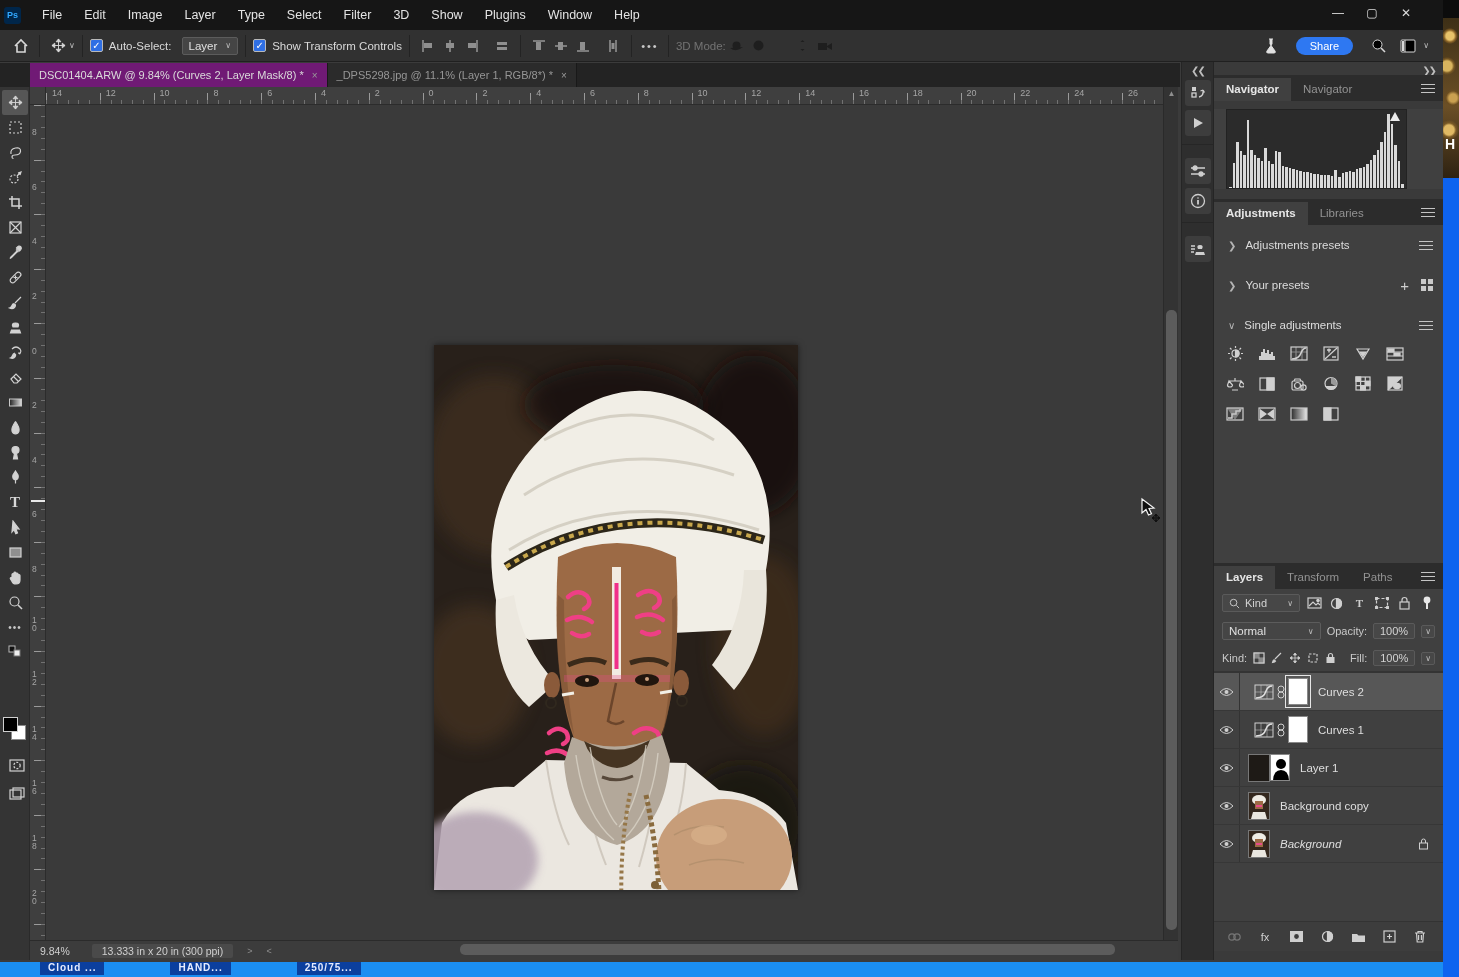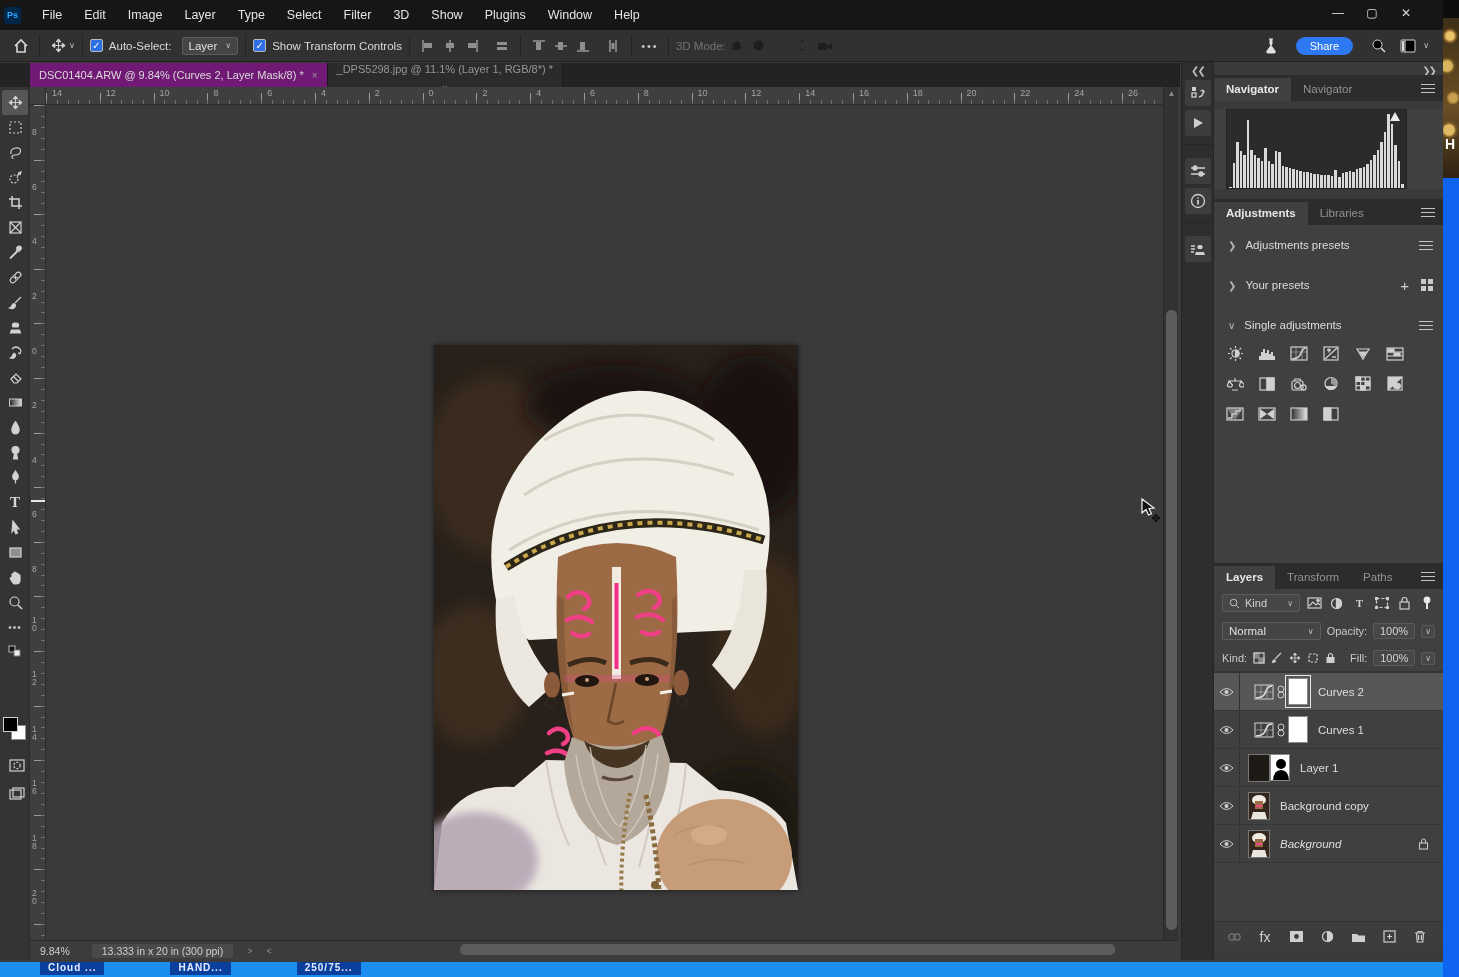--- a/index.html
+++ b/index.html
@@ -21,21 +21,21 @@
   .opt-label { font-size:11.5px; color:#d9d9d9; }
   .dd { background:#454545; border:1px solid #5c5c5c; border-radius:2px; font-size:11.5px; color:#e0e0e0; padding:2px 6px; display:flex; align-items:center; gap:8px; }
   .chev { font-size:8px; color:#bbb; }
   .ob-icon { width:22px; height:22px; display:flex; align-items:center; justify-content:center; }
   .dim { opacity:.38; }
   #share-btn { background:#2e78f2; color:#fff; border-radius:11px; font-size:11px; padding:3px 14px; }
   
   #tabbar { position:absolute; left:0; top:63px; width:1180px; height:24px; background:#232323; display:flex; align-items:flex-end; }
   .doc-tab { height:24px; display:flex; align-items:center; padding:0 9px; font-size:11px; gap:8px; border-right:1px solid #191919; }
   .doc-tab.active { background:#701a75; color:#dadada; }
-  .doc-tab.inactive { background:#2b2b2b; color:#969696;flex-direction:column; }
+  .doc-tab.inactive { background:#2b2b2b; color:#969696; }
   .tab-close { color:#9a9a9a; font-size:10px; }
   
   #toolbar { position:absolute; left:0; top:87px; width:30px; height:873px; background:#343434; border-right:1px solid #2a2a2a; }
   .tool { width:26px; height:25px; margin:0 2px; display:flex; align-items:center; justify-content:center; border-radius:2px; }
   .tool.selected { background:#565656; }
   .tool svg { stroke:#d2d2d2; fill:none; stroke-width:1.2; }
   #swatches { position:absolute; left:3px; top:630px; width:24px; height:26px; }
   #fg-swatch { position:absolute; left:0; top:0; width:15px; height:15px; background:#000; border:1px solid #cfcfcf; z-index:2; }
   #bg-swatch { position:absolute; left:8px; top:8px; width:15px; height:15px; background:#fff; border:1px solid #8a8a8a; }
   
@@ -108,21 +108,21 @@
   .layer-row { display:flex; align-items:center; height:38px; border-bottom:1px solid #373737; position:relative; }
   .layer-row.selected { background:#575757; }
   .eye-box { width:26px; height:100%; border-right:1px solid #333; display:flex; align-items:center; justify-content:center; flex:0 0 26px; }
   .lthumb { width:22px; height:28px; border:1px solid #777; background:#fff; margin-left:8px; }
   .mask-thumb { width:20px; height:27px; background:#fff; border:1px solid #888; }
   .mask-thumb.selbr { outline:1px solid #e6e6e6; outline-offset:2px; }
   .layer-name { font-size:11.5px; color:#dedede; margin-left:10px; }
   .chain { margin:0 3px; }
   #layers-footer { position:absolute; left:0; bottom:0; width:100%; height:30px; border-top:1px solid #333; display:flex; align-items:center; justify-content:flex-end; gap:13px; padding-right:14px; background:#3d3d3d; }
   .lfoot-ic { width:18px; height:16px; display:flex; align-items:center; justify-content:center; color:#cfcfcf; }
-  #fx-label { font-size:14px; color:#cfcfcf; }
+  #fx-label { font-size:11px; color:#cfcfcf; }
   
   #cursor { position:absolute; left:1138px; top:497px; }
   
   #right-strip { position:absolute; left:1443px; top:0; width:16px; height:977px; background:#0e63ef; }
   #strip-black { position:absolute; top:0; left:0; width:100%; height:18px; background:#0c0c0c; }
   #strip-gold { position:absolute; top:18px; left:0; width:100%; height:160px;
     background:
       radial-gradient(circle at 7px 18px,#e8c36a 0 4px,#8a6428 6px,transparent 8px),
       radial-gradient(circle at 4px 48px,#d8b45e 0 5px,#7a5a24 7px,transparent 9px),
       radial-gradient(circle at 10px 80px,#caa050 0 4px,#6b4d20 7px,transparent 9px),

